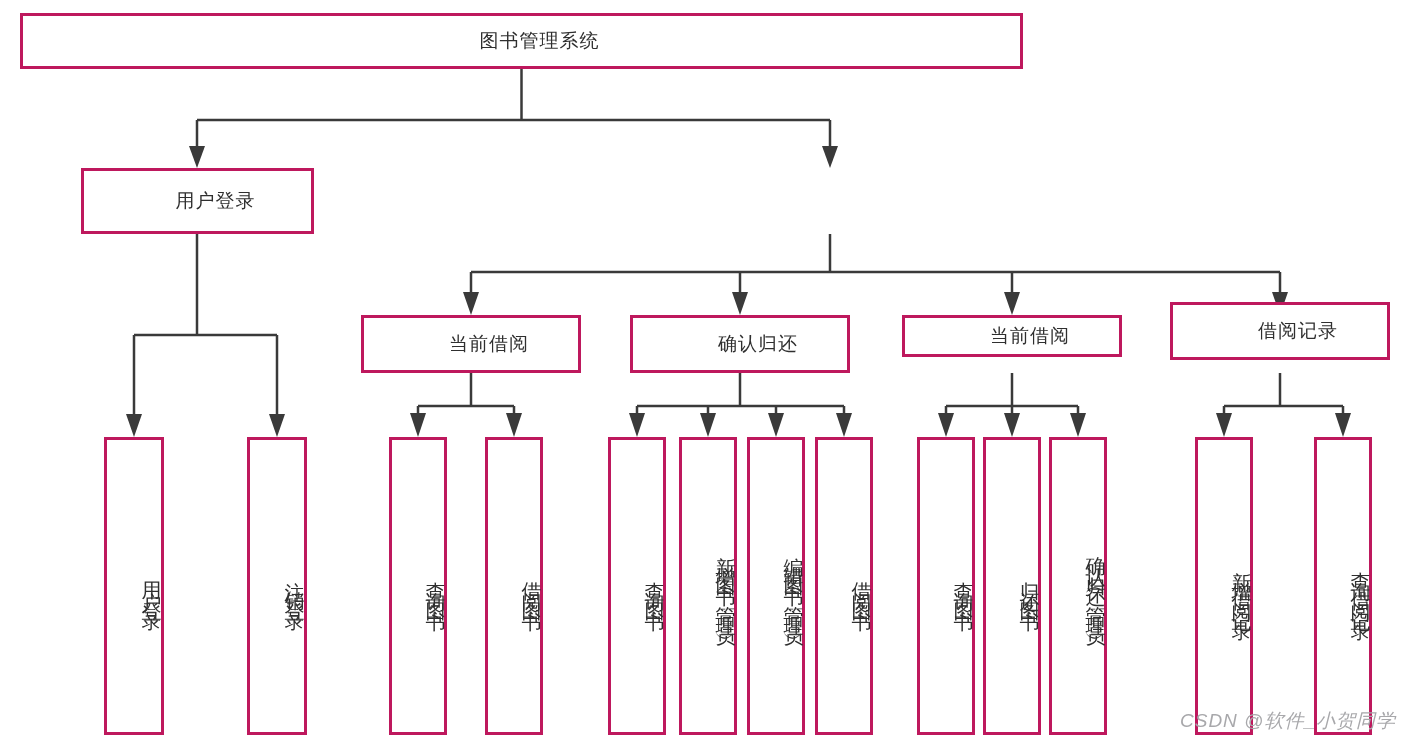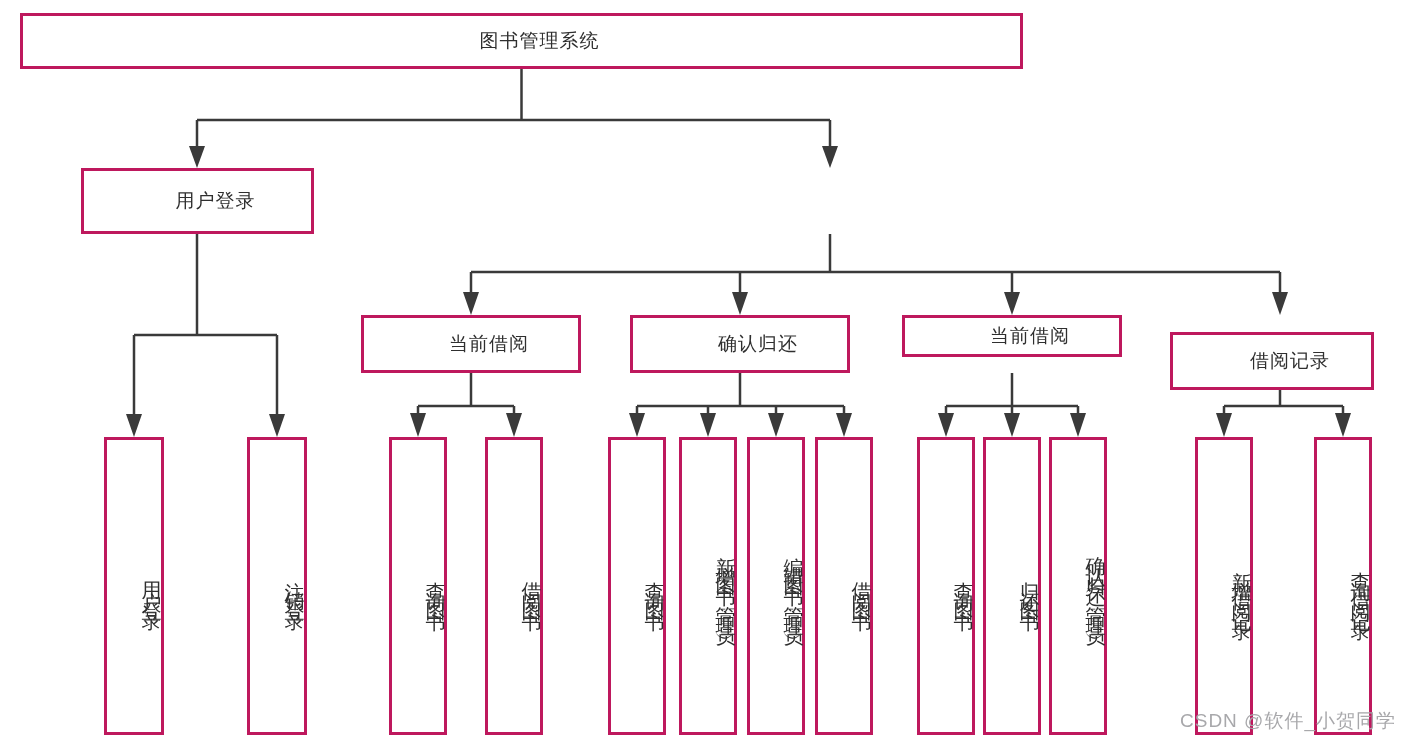--- a/index.html
+++ b/index.html
@@ -55,20 +55,21 @@
   }
   .watermark {
     position: absolute;
     left: 1180px;
     top: 708px;
     font-size: 19px;
     color: #a8a8ab;
     letter-spacing: 1px;
     z-index: 3;
     white-space: nowrap;
+    font-style: italic;
   }
 </style>
 </head>
 <body>
 
 <div id="canvas">
 
   <svg id="wires" width="1405" height="747">
 
     <g>
@@ -155,21 +156,21 @@
 
   <div class="box hbox" style="left:361px;top:315px;width:220px;height:58px">
     <span>当前借阅</span>
   </div>
   <div class="box hbox" style="left:630px;top:315px;width:220px;height:58px">
     <span>确认归还</span>
   </div>
   <div class="box hbox" style="left:902px;top:315px;width:220px;height:42px">
     <span>当前借阅</span>
   </div>
-  <div class="box hbox" style="left:1170px;top:332px;width:204px;height:58px">
+  <div class="box hbox" style="left:1170px;top:302px;width:220px;height:58px">
     <span>借阅记录</span>
   </div>
 
   <div class="box vbox" style="left:104px;top:437px;width:60px;height:298px">
     <span class="vtext">用户登录</span>
   </div>
   <div class="box vbox" style="left:247px;top:437px;width:60px;height:298px">
     <span class="vtext">注销登录</span>
   </div>
 

